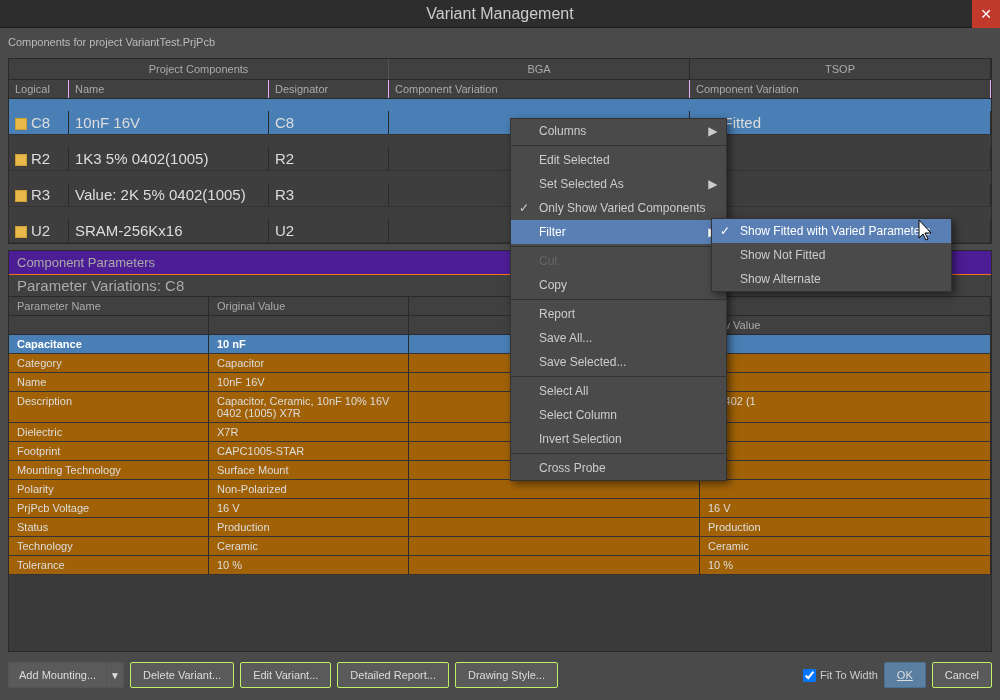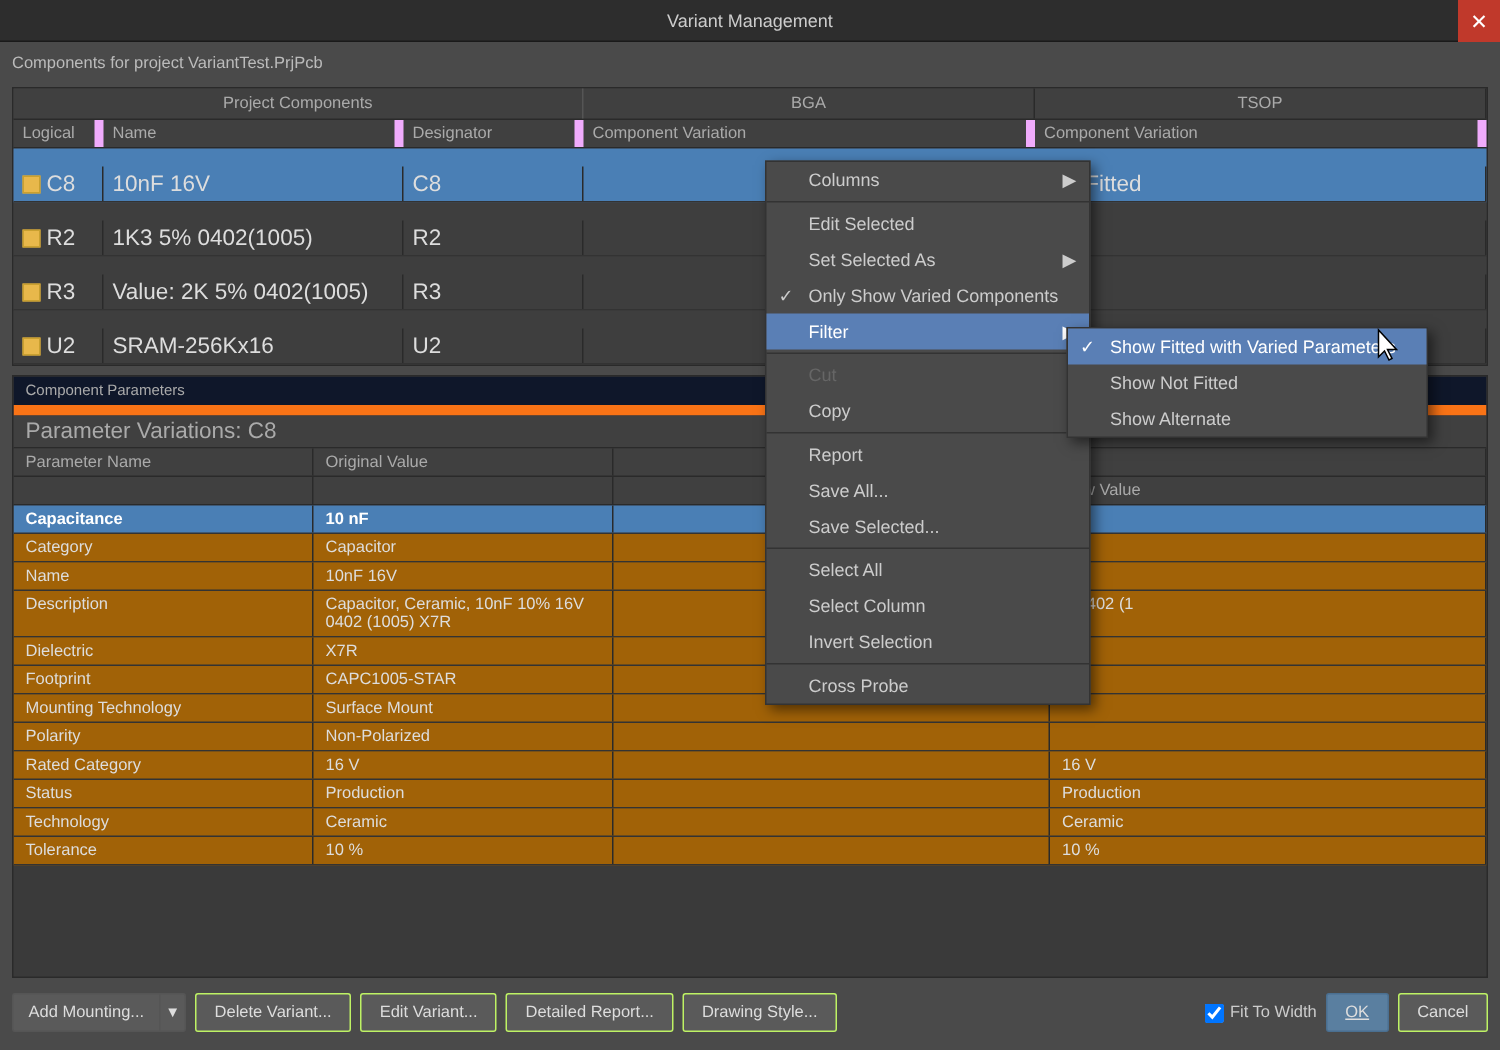--- a/index.html
+++ b/index.html
@@ -18,21 +18,21 @@
       background: #2d2d2d;
       height: 28px;
       display: flex;
       align-items: center;
       justify-content: center;
       position: relative;
       border-bottom: 1px solid #1a1a1a;
     }
     .title-bar-text {
       color: #ccc;
-      font-size: 12px;
+      font-size: 16px;
     }
     .title-bar-close {
       position: absolute;
       right: 0;
       top: 0;
       width: 28px;
       height: 28px;
       background: #c0392b;
       display: flex;
       align-items: center;
@@ -80,21 +80,21 @@
     }
     .table-subheader-row {
       display: grid;
       grid-template-columns: 60px 200px 120px 1fr 1fr;
       background: #404040;
       border-bottom: 1px solid #2a2a2a;
     }
     .table-subheader-cell {
       padding: 3px 6px;
       color: #aaa;
-      border-right: 6px solid #f0abfc;
+      border-right: 1px solid #f0abfc;
       font-size: 11px;
     }
 
     .project-components-header {
       grid-column: 1 / 4;
       text-align: center;
       border-right: 1px solid #555;
     }
     .bga-header {
       text-align: center;
@@ -138,25 +138,25 @@
     .bottom-section {
       flex: 1;
       background: #3a3a3a;
       border: 1px solid #2a2a2a;
       overflow: hidden;
       display: flex;
       flex-direction: column;
     }
 
     .params-header {
-      background: #0f172a;
-      border-bottom: 7px solid #f97316;
+      background: #4c1d95;
+      border-bottom: 1px solid #f97316;
       padding: 4px 8px;
       color: #aaa;
-      font-size: 10px;
+      font-size: 13px;
     }
 
     .params-subheader-row {
       display: grid;
       grid-template-columns: 200px 200px 1fr 1fr;
       background: #404040;
       border-bottom: 1px solid #2a2a2a;
     }
     .params-subheader-cell {
       padding: 3px 8px;
@@ -443,21 +443,21 @@
       <div class="params-data-cell"></div>
       <div class="params-data-cell"></div>
     </div>
     <div class="params-data-row">
       <div class="params-data-cell">Polarity</div>
       <div class="params-data-cell">Non-Polarized</div>
       <div class="params-data-cell"></div>
       <div class="params-data-cell"></div>
     </div>
     <div class="params-data-row">
-      <div class="params-data-cell">Rated Category</div>
+      <div class="params-data-cell">PrjPcb Voltage</div>
       <div class="params-data-cell">16 V</div>
       <div class="params-data-cell"></div>
       <div class="params-data-cell">16 V</div>
     </div>
     <div class="params-data-row">
       <div class="params-data-cell">Status</div>
       <div class="params-data-cell">Production</div>
       <div class="params-data-cell"></div>
       <div class="params-data-cell">Production</div>
     </div>
@@ -487,21 +487,21 @@
     <div class="footer-spacer"></div>
     <label class="checkbox-label">
       <input type="checkbox" checked="" style="">
       <span>Fit To Width</span>
     </label>
     <button class="btn btn-primary">OK</button>
     <button class="btn">Cancel</button>
   </div>
 </div>
 
-<div class="context-menu" style="position:absolute; top:107px; left:510px;">
+<div class="context-menu" style="position:absolute; top:118px; left:510px;">
   <div class="menu-item">
     <span>Columns</span>
     <span class="submenu-arrow">▶</span>
   </div>
   <div class="menu-separator"></div>
   <div class="menu-item">
     <span>Edit Selected</span>
   </div>
   <div class="menu-item">
     <span>Set Selected As</span>

